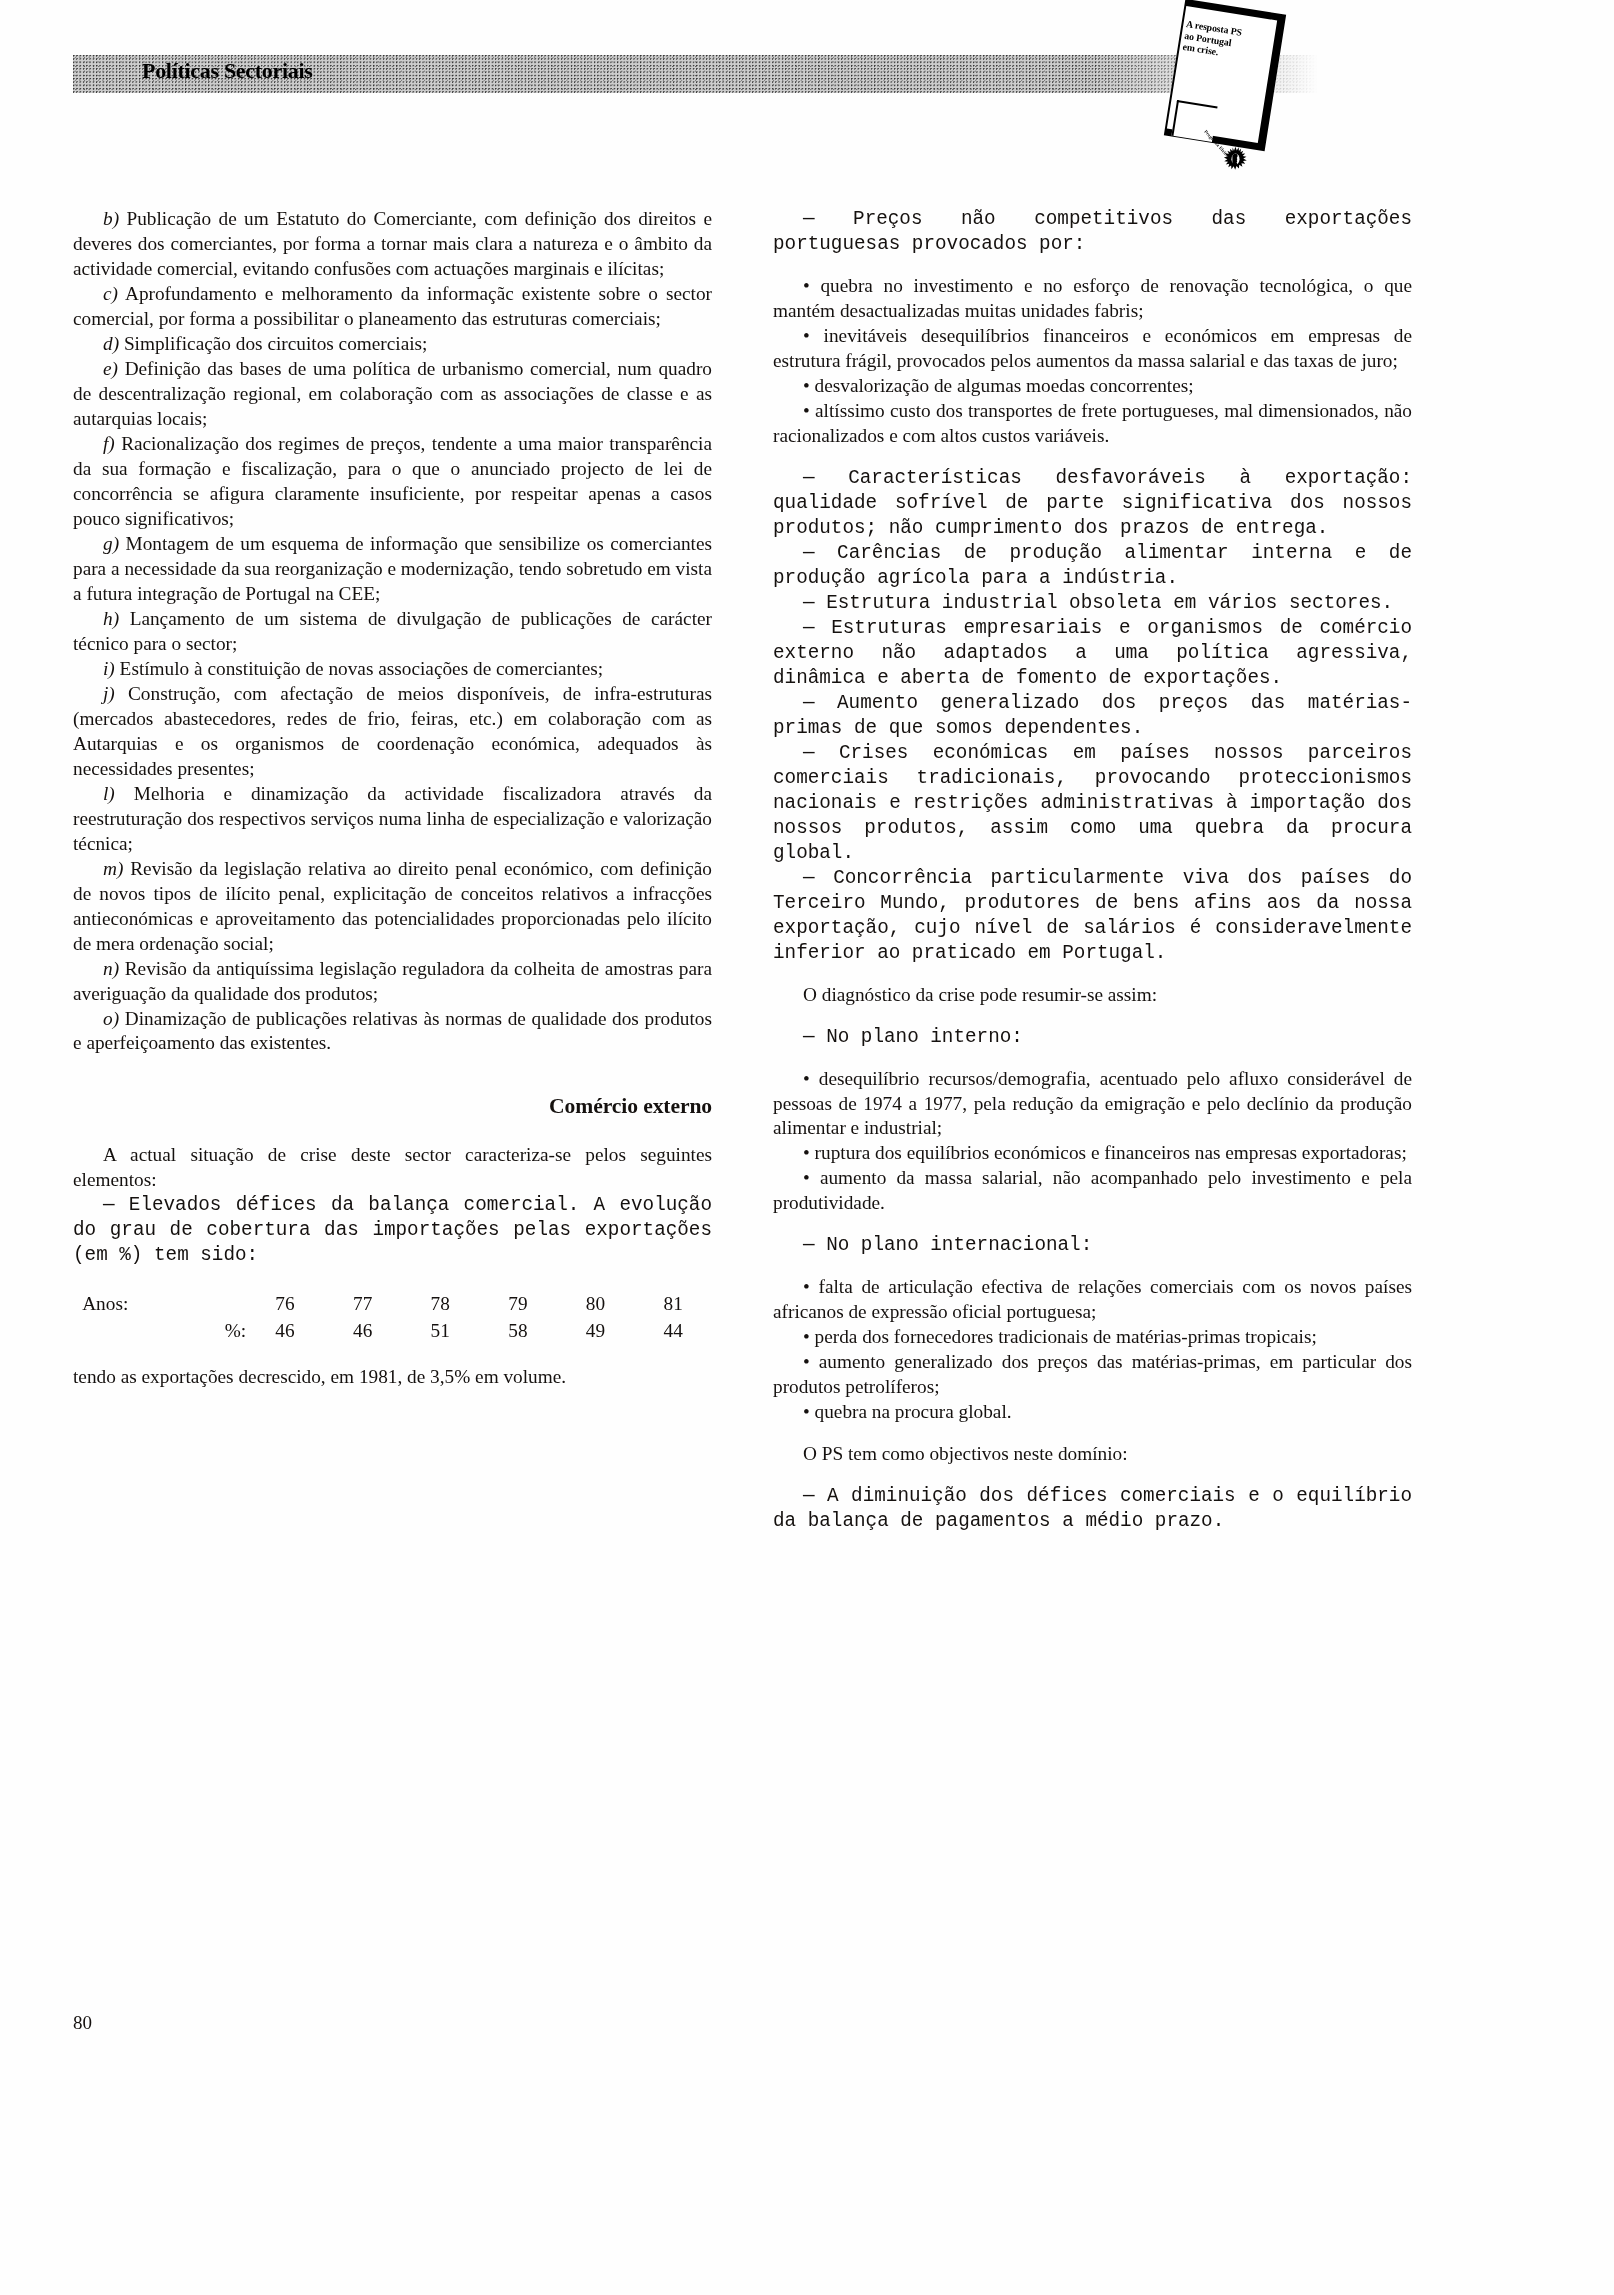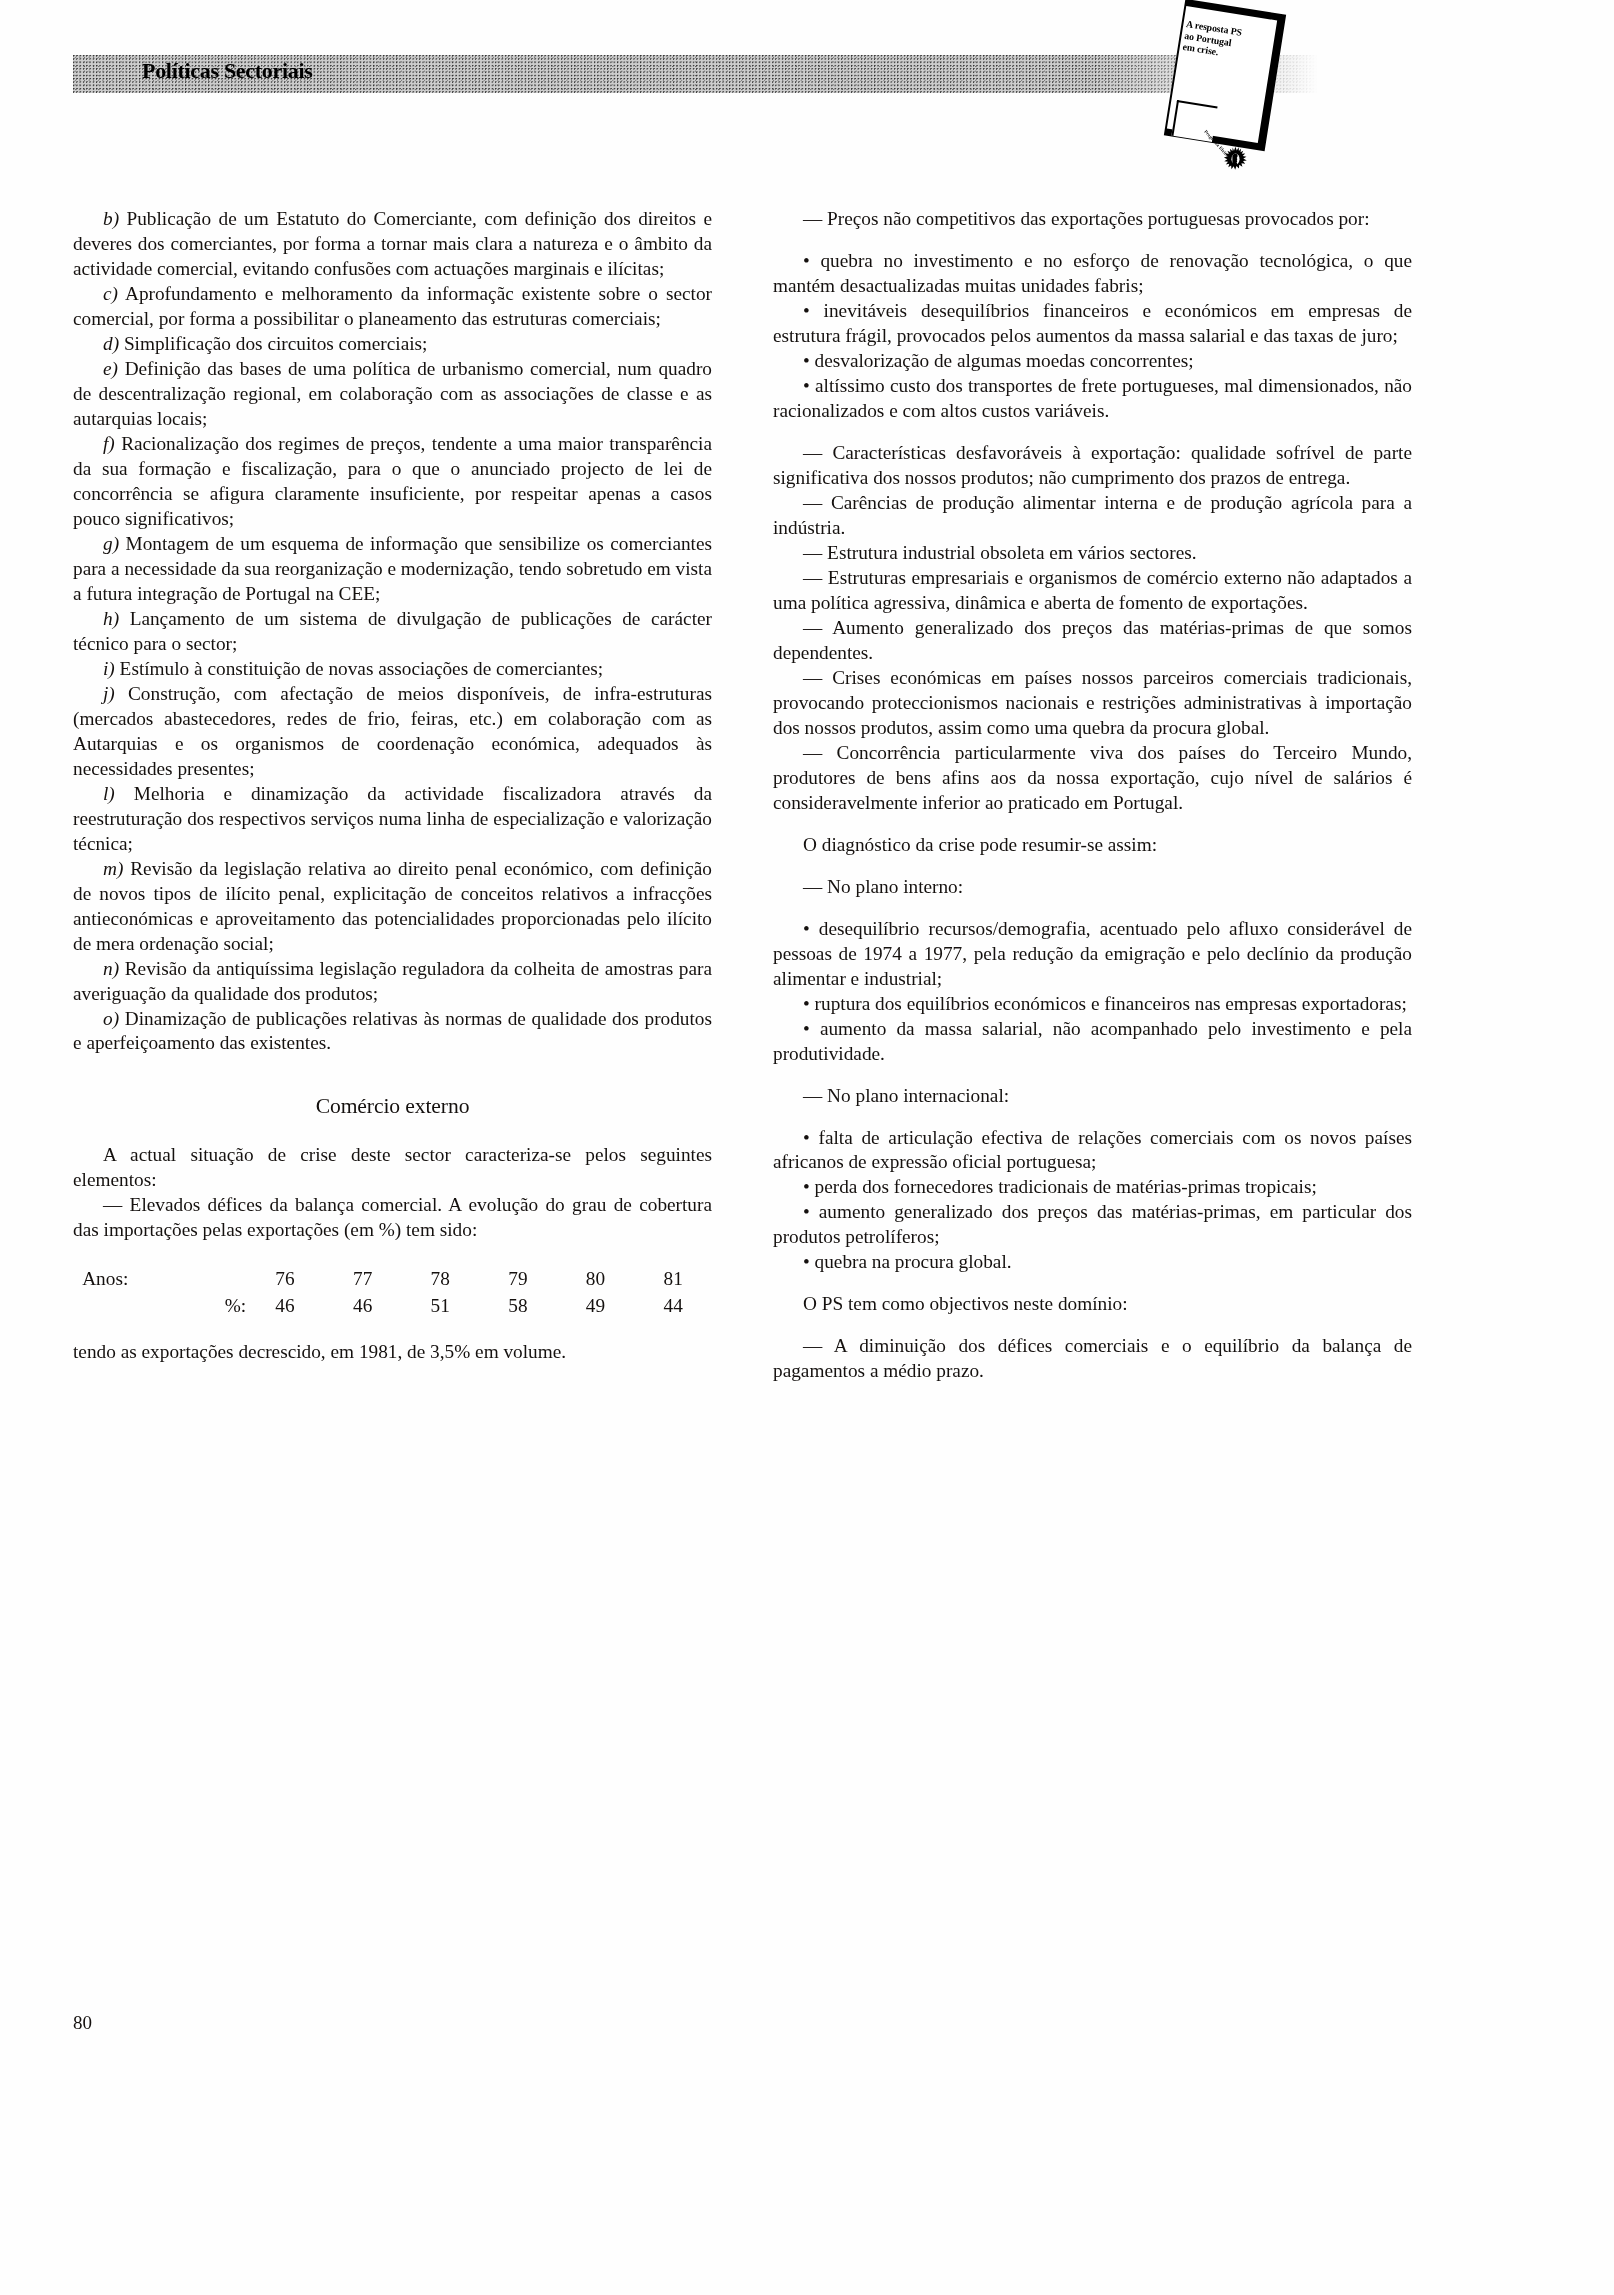--- a/index.html
+++ b/index.html
@@ -125,32 +125,32 @@
     hyphens: none;
   }
   #col-left  { left: 73px; }
   #col-right { left: 773px; }
 
   .para {
     margin: 0 0 0 0;
     text-indent: 30px;
   }
   .para.noindent { text-indent: 0; }
-  .para.dash { text-indent: 30px; }
+  .para.dash { text-indent: 30px; font-family: Liberation Mono, monospace; }
   .para.bullet { text-indent: 30px; }
   .para.gap-after  { margin-bottom: 17px; }
 
   .it { font-style: italic; }
 
   h2.section-title {
     font-size: 21.6px;
-    font-weight: normal;
+    font-weight: bold;
     margin: 37px 0 22px 0;
     text-indent: 0;
-    text-align: center;
+    text-align: right;
     letter-spacing: -0.1px;
   }
 
   
   table.years {
     margin: 22px 0 19.7px 0;
     width: 100%;
     border-collapse: collapse;
     font-size: 19.3px;
   }

